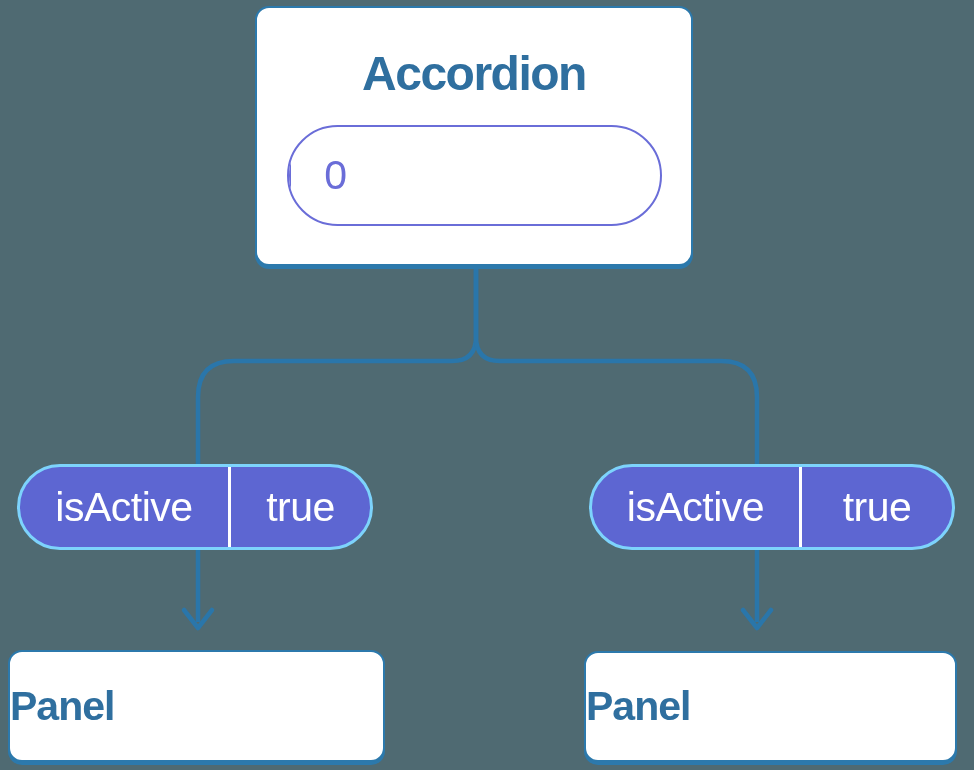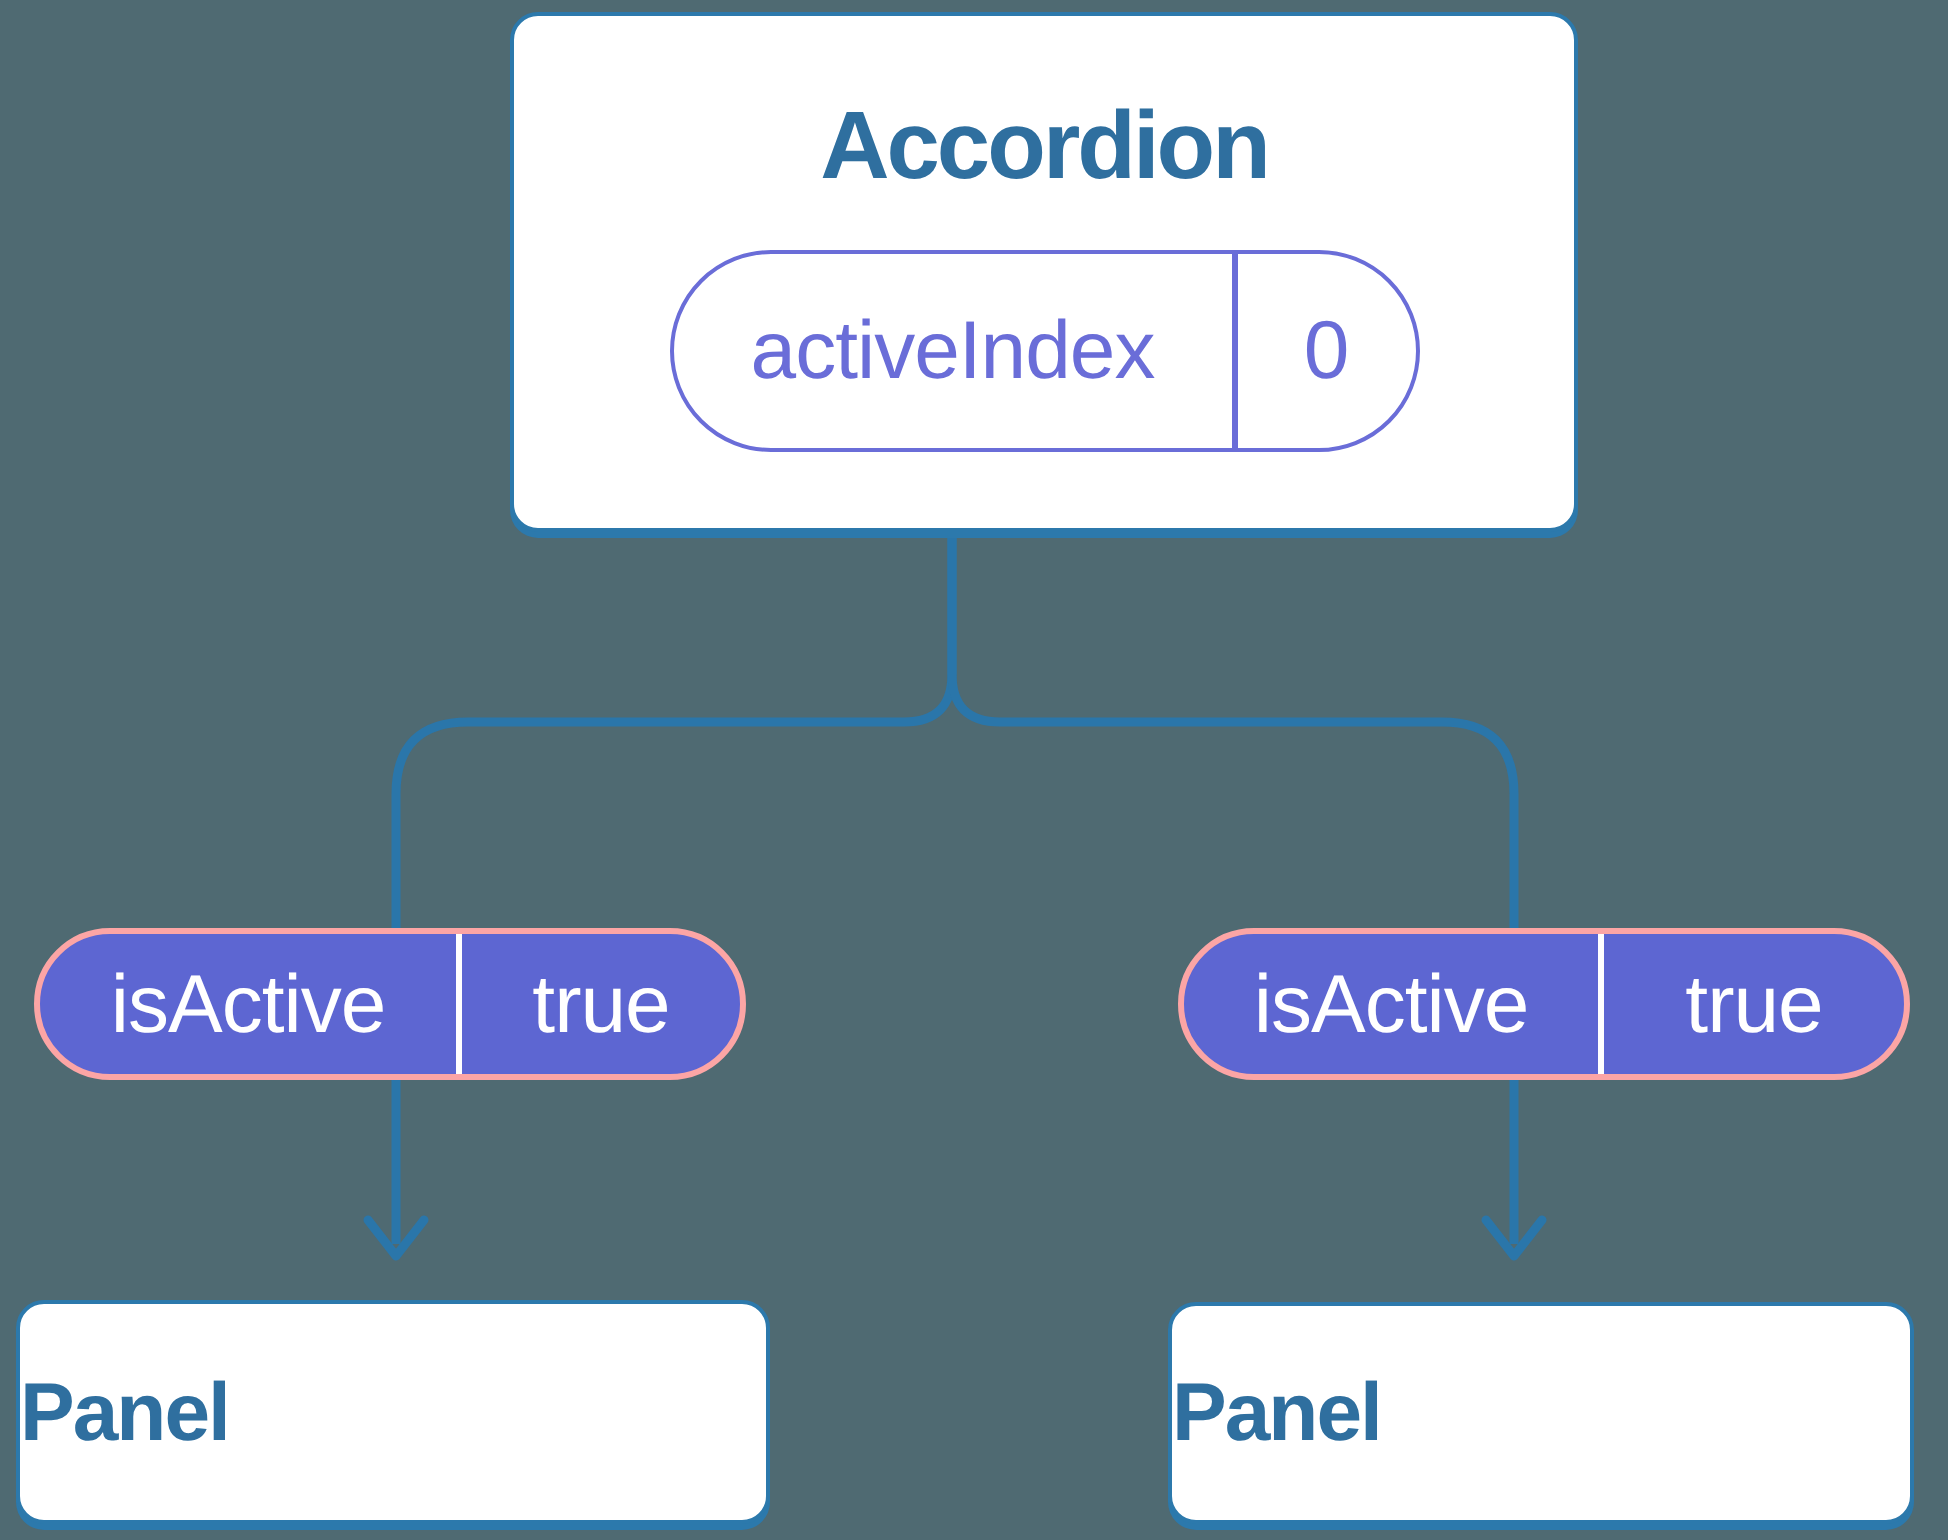--- a/index.html
+++ b/index.html
@@ -27,21 +27,21 @@
     background:var(--card-bg);
     border:2px solid var(--card-border);
     border-radius:14px;
     box-shadow:0 3px 0 0 var(--card-border);
   }
   .card-title{
     color:var(--heading);
     font-size:48px; font-weight:600; letter-spacing:-1.5px;
     text-align:center; line-height:1;
   }
-  .accordion-card{left:255px; top:6px; width:534px; height:260px; padding-top:42px;}
+  .accordion-card{left:255px; top:6px; width:438px; height:260px; padding-top:42px;}
 
   
   .pill{
     display:flex; align-items:stretch; overflow:hidden;
     border-radius:60px;
   }
   .pill .cell{display:flex; align-items:center; justify-content:center;}
   .state-pill{
     width:375px; height:101px; margin:27px auto 0 auto;
     border:2.5px solid var(--pill-outline);
@@ -49,23 +49,23 @@
     color:var(--pill-outline);
     font-size:41px; letter-spacing:-0.5px;
   }
   .state-pill .cell-name{flex:1;}
   .state-pill .divider{width:2.5px; background:var(--pill-outline);}
   .state-pill .cell-value{width:89px;}
 
   
   .prop-pill{
     position:absolute; z-index:2;
-    height:76px;
+    height:86px;
     background:var(--pill-fill);
-    border:3px solid #fca5a5;
+    border:3px solid #7dd3fc;
     color:var(--pill-text);
     font-size:41px; letter-spacing:-0.5px;
   }
   .prop-pill .cell-name{flex:1;}
   .prop-pill .divider{width:3px; background:#ffffff;}
   .prop-pill-left{left:17px; top:464px; width:356px;}
   .prop-pill-left .cell-value{width:139px;}
   .prop-pill-right{left:589px; top:464px; width:366px;}
   .prop-pill-right .cell-value{width:150px;}
 
@@ -83,21 +83,20 @@
   <svg class="connector-layer" width="974" height="770" viewBox="0 0 974 770" aria-hidden="true">
     <path d="M476 262 L476 337 Q476 361 452 361 L234 361 Q198 361 198 397 L198 622"></path>
     <path d="M476 262 L476 337 Q476 361 500 361 L721 361 Q757 361 757 397 L757 622"></path>
     <path class="arrow" d="M184 610 L198 628 L212 610"></path>
     <path class="arrow" d="M743 610 L757 628 L771 610"></path>
   </svg>
 
   <div class="card accordion-card">
     <div class="card-title">Accordion</div>
     <div class="pill state-pill">
-      <div class="cell cell-name">activeIndex</div>
       <div class="divider"></div>
       <div class="cell cell-value">0</div>
     </div>
   </div>
 
   <div class="pill prop-pill prop-pill-left">
     <div class="cell cell-name">isActive</div>
     <div class="divider"></div>
     <div class="cell cell-value">true</div>
   </div>

